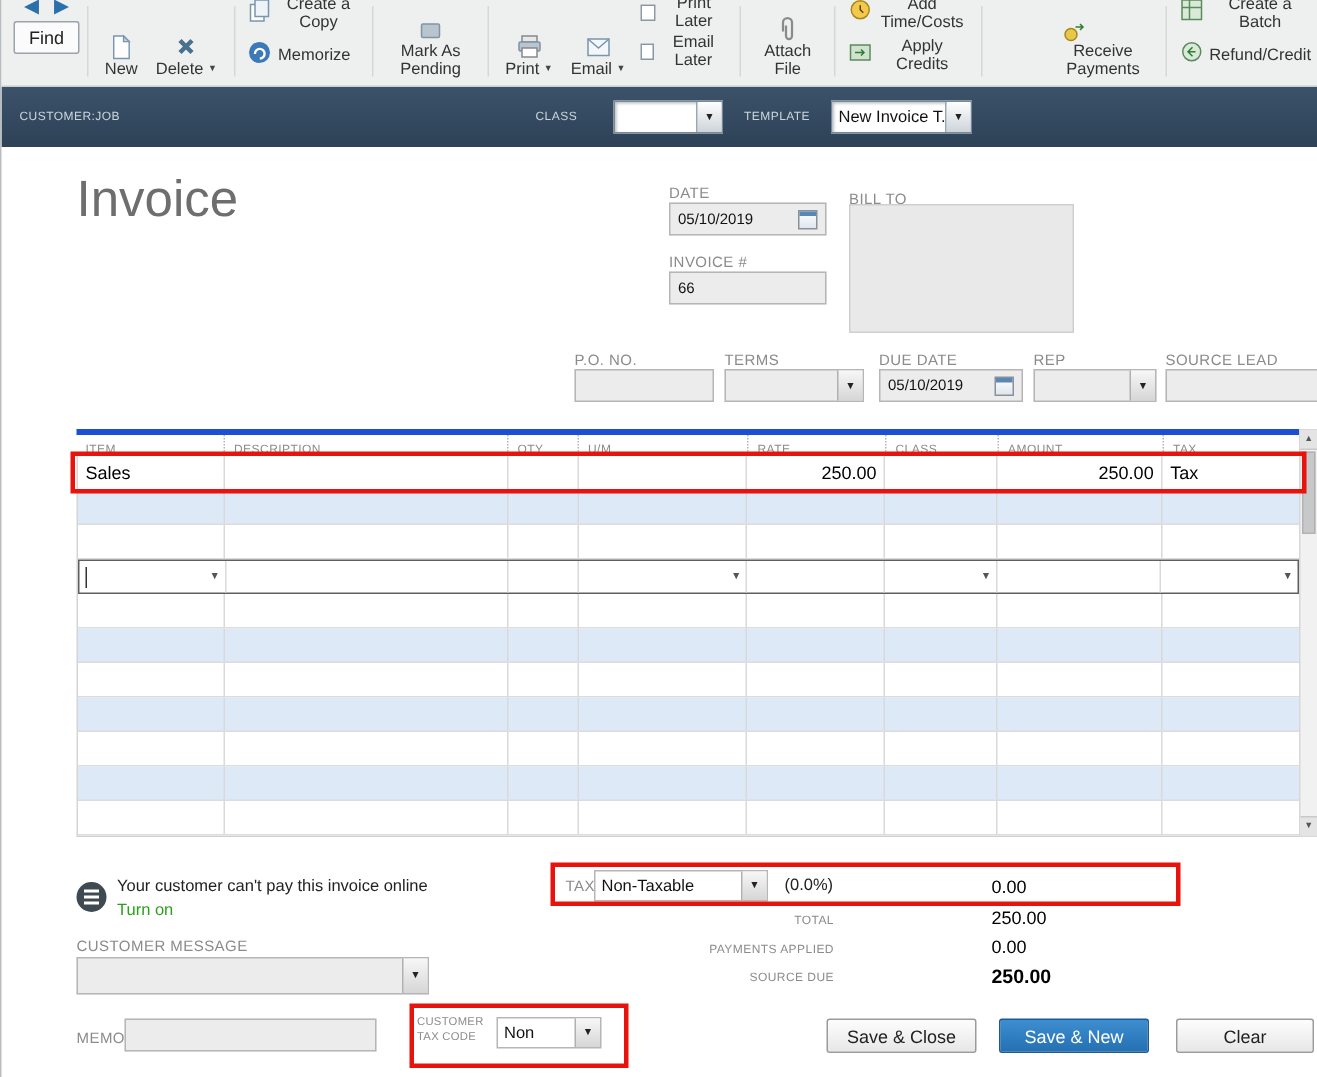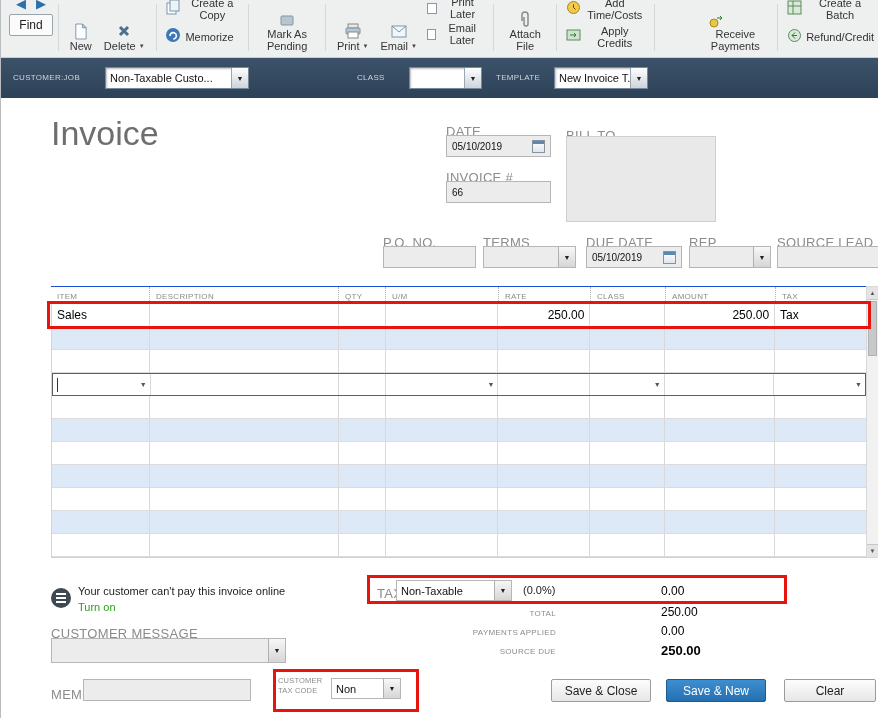--- a/index.html
+++ b/index.html
@@ -29,31 +29,31 @@
   
   .formbar { position:absolute; top:58px; left:0; right:0; height:40px; background:linear-gradient(#3c5269,#2d4257); }
   .fb-label { position:absolute; top:15px; font-size:8px; color:#ccd5dc; letter-spacing:.3px; }
   .combo { position:absolute; display:flex; height:22px; background:#fff; border:1px solid #77889a; box-shadow:inset 1px 1px 2px rgba(0,0,0,.25); }
   .combo .val { flex:1; font-size:11px; color:#111; padding:4px 4px 0; white-space:nowrap; overflow:hidden; }
   .combo .dd { width:17px; background:linear-gradient(#fefefe,#cdd4da); border-left:1px solid #9aa7b2; display:flex; align-items:center; justify-content:center; font-size:7px; color:#222; cursor:pointer; }
 
   
   .main { position:absolute; top:98px; left:0; right:0; bottom:0; background:#fff;margin-left:20px; }
   .inv-title { position:absolute; left:30px; top:16px; font-size:34px; color:#6e6e6e; font-weight:400; }
-  .flabel { position:absolute; font-size:13px; color:#8b8b8b; letter-spacing:.3px; }
+  .flabel { position:absolute; font-size:10px; color:#8b8b8b; letter-spacing:.3px; }
   .field { position:absolute; display:flex; align-items:center; height:22px; background:#ececec; border:1px solid #b6b6b6; font-size:10px; color:#111; padding:0 5px; }
   .cal { margin-left:auto; width:13px; height:13px; border:1px solid #87929b; background:linear-gradient(#fff,#dfe6ee); position:relative; }
   .cal::before { content:""; position:absolute; top:0; left:0; right:0; height:3px; background:#5b87b5; }
   .billto-box { position:absolute; left:545px; top:38px; width:150px; height:86px; background:#e9e9e9; border:1px solid #cfcfcf; }
   .combo.lite { box-shadow:none; border:1px solid #b6b6b6; background:#ececec; }
   .combo.lite .dd { background:linear-gradient(#f7f7f7,#d6d6d6); border-left:1px solid #b0b0b0; }
 
   
   .tbl { position:absolute; left:30px; top:188px; width:815px; }
-  .tbl-head { display:flex; height:18px; border-top:1px solid #1d4ed8; border-bottom:1px solid #cfcfcf; background:#fff; }
+  .tbl-head { display:flex; height:18px; border-top:4px solid #1d4ed8; border-bottom:1px solid #cfcfcf; background:#fff; }
   .th { font-size:8px; color:#8b8b8b; letter-spacing:.3px; padding:5px 0 0 6px; border-left:1px dotted #b5b5b5; overflow:hidden; white-space:nowrap; }
   .th:first-child { border-left:none; }
   .tbl-body { border-left:1px solid #d5d5d5; border-bottom:1px solid #cfcfcf; }
   .tr { display:flex; height:23px; border-bottom:1px solid #dcdcdc; background:#fff; position:relative; }
   .tr.blue { background:#dde9f7; }
   .tr.edit { border:1px solid #5f5f5f; background:#fff; }
   .td { border-right:1px solid #d9d9d9; font-size:12px; color:#000; padding:4px 5px 0; white-space:nowrap; overflow:hidden; position:relative; }
   .td.num { text-align:right; }
   .c-item{width:98px}.c-desc{width:189px}.c-qty{width:47px}.c-um{width:113px}.c-rate{width:92px}.c-class{width:75px}.c-amount{width:110px}.c-tax{width:91px;border-right:none}
   .dd-mini { position:absolute; right:3px; top:7px; font-size:7px; color:#555; cursor:pointer; }
@@ -240,24 +240,20 @@
               <circle cx="7.5" cy="7.5" r="6" fill="#d9ead9" stroke="#5c8a5c"></circle>
               <path d="M5 7.5h5M8 4.5l-3 3 3 3" stroke="#2e7d32" fill="none"></path>
             </svg></span>
         <span class="tlabel">Refund/Credit</span>
       </div>
     </div>
   </div>
 
   <div class="formbar">
     <span class="fb-label" style="left:12px">CUSTOMER:JOB</span>
-    <div class="combo" style="left:104px; top:9px; width:144px;">
-      <span class="val">Non-Taxable Custo...</span>
-      <span class="dd">▼</span>
-    </div>
     <span class="fb-label" style="left:356px">CLASS</span>
     <div class="combo" style="left:408px; top:9px; width:73px;">
       <span class="val"></span>
       <span class="dd">▼</span>
     </div>
     <span class="fb-label" style="left:495px">TEMPLATE</span>
     <div class="combo" style="left:553px; top:9px; width:94px;">
       <span class="val">New Invoice T...</span>
       <span class="dd">▼</span>
     </div>

